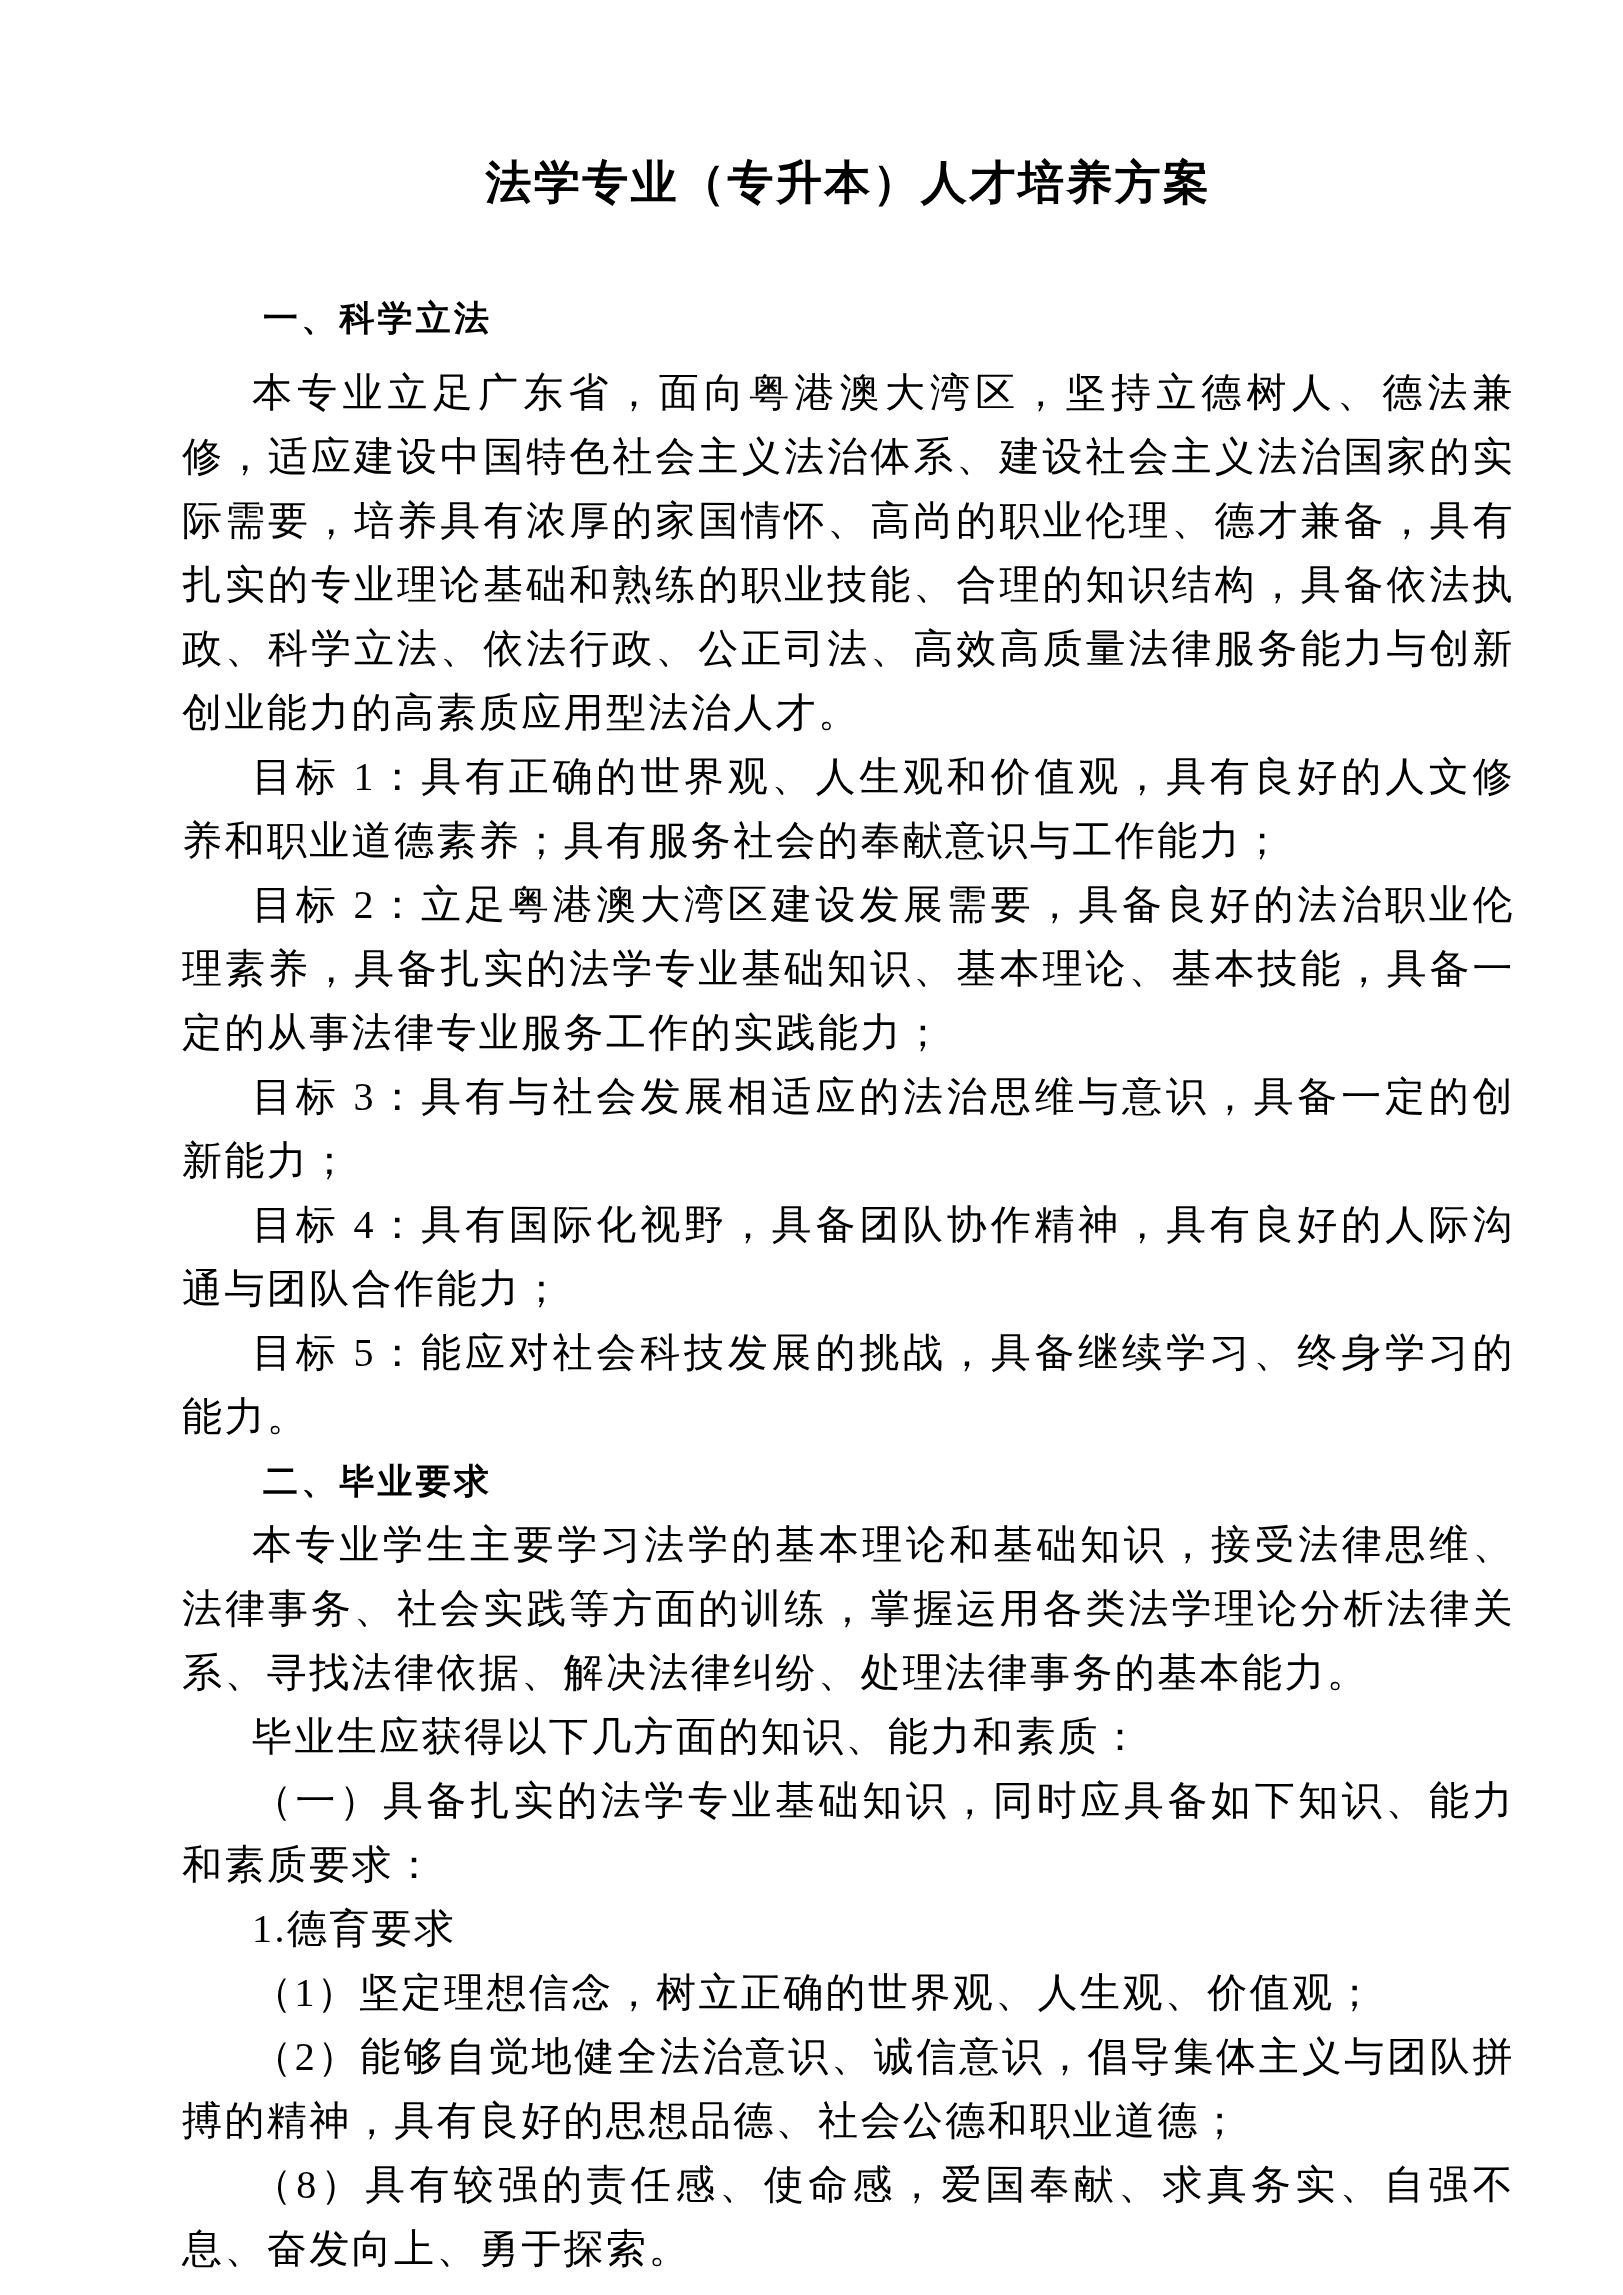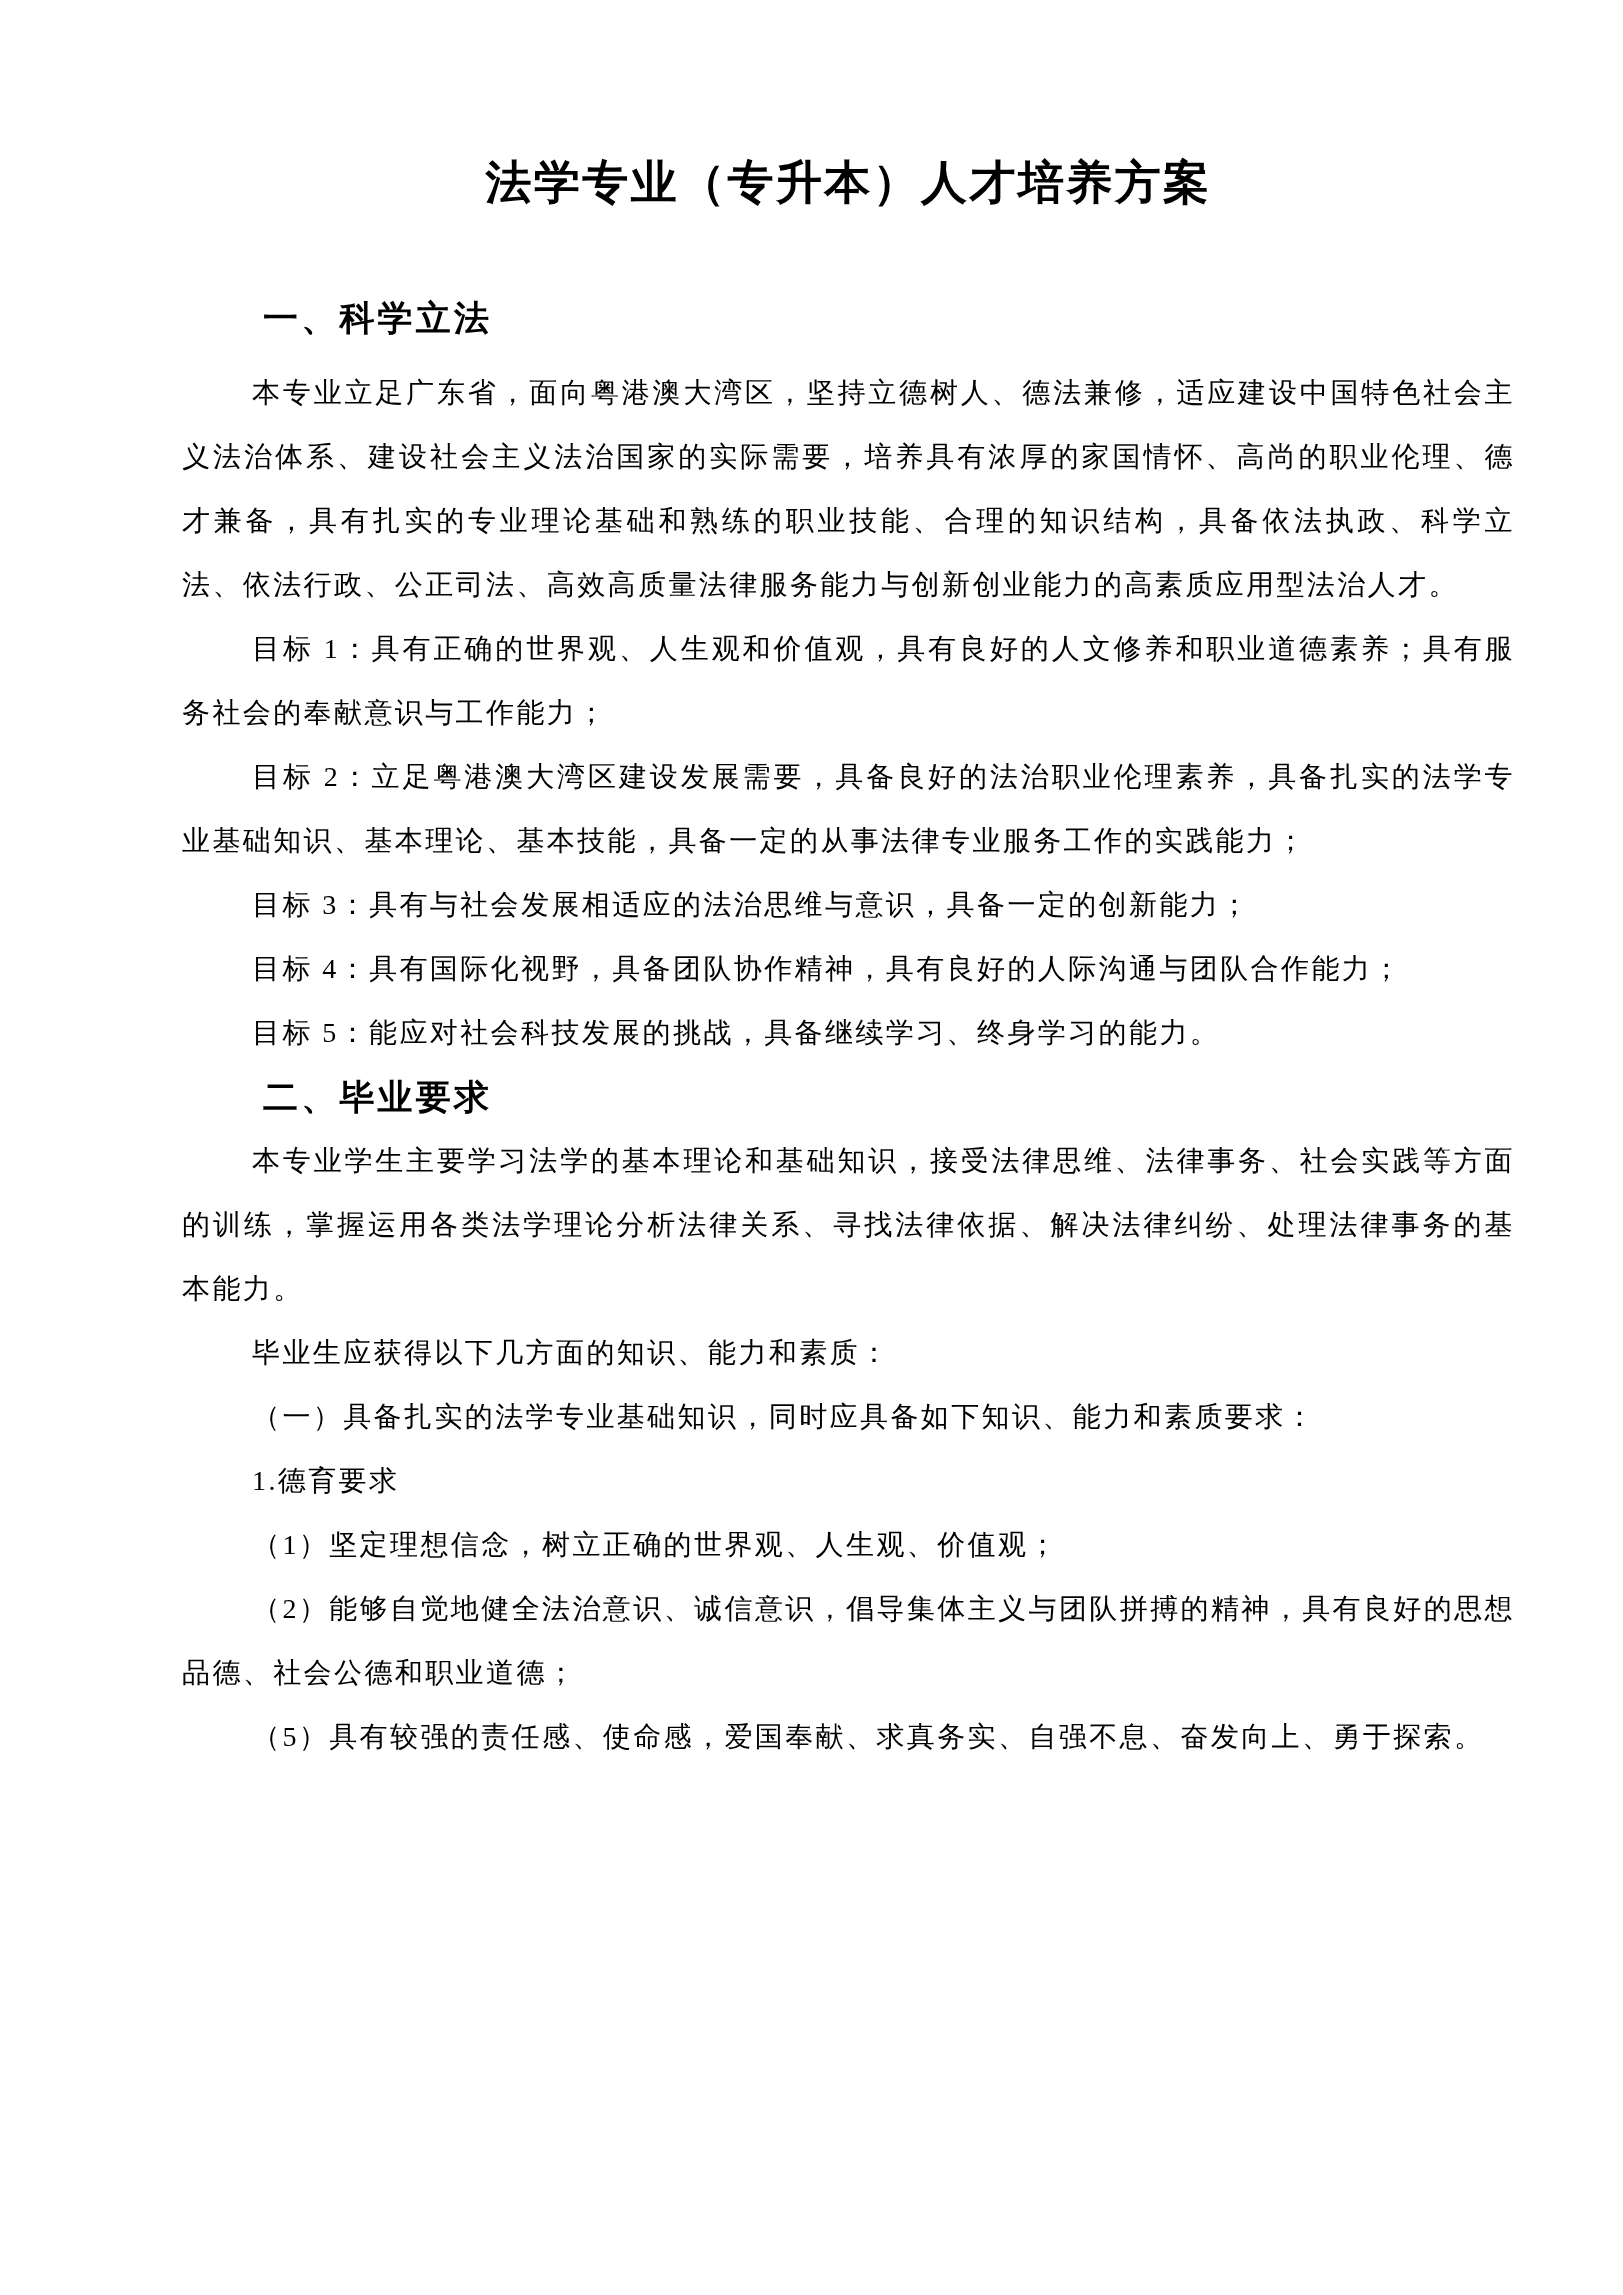--- a/index.html
+++ b/index.html
@@ -37,21 +37,21 @@
     letter-spacing: 3.2px;
     text-indent: 81px;
     white-space: nowrap;
   }
   .sec-heading.first {
     margin-top: 76px;
     margin-bottom: 11px;
   }
   .body-para {
     margin: 0;
-    font-size: 28px;
+    font-size: 40px;
     line-height: 64px;
     letter-spacing: 2.4px;
     text-align: justify;
     text-justify: inter-ideograph;
     text-indent: 70px;
   }
 </style>
 </head>
 <body>
 
@@ -70,17 +70,17 @@
   </section>
 
   <section>
     <h2 class="sec-heading">二、毕业要求</h2>
     <p class="body-para">本专业学生主要学习法学的基本理论和基础知识，接受法律思维、法律事务、社会实践等方面的训练，掌握运用各类法学理论分析法律关系、寻找法律依据、解决法律纠纷、处理法律事务的基本能力。</p>
     <p class="body-para">毕业生应获得以下几方面的知识、能力和素质：</p>
     <p class="body-para">（一）具备扎实的法学专业基础知识，同时应具备如下知识、能力和素质要求：</p>
     <p class="body-para">1.德育要求</p>
     <p class="body-para">（1）坚定理想信念，树立正确的世界观、人生观、价值观；</p>
     <p class="body-para">（2）能够自觉地健全法治意识、诚信意识，倡导集体主义与团队拼搏的精神，具有良好的思想品德、社会公德和职业道德；</p>
-    <p class="body-para">（5）具有较强的责任感、使命感，爱国奉献、求真务实、自强不息、奋发向上、勇于探索。</p>
+    <p class="body-para">（8）具有较强的责任感、使命感，爱国奉献、求真务实、自强不息、奋发向上、勇于探索。</p>
   </section>
 
 </div>
 
 
 </body></html>

